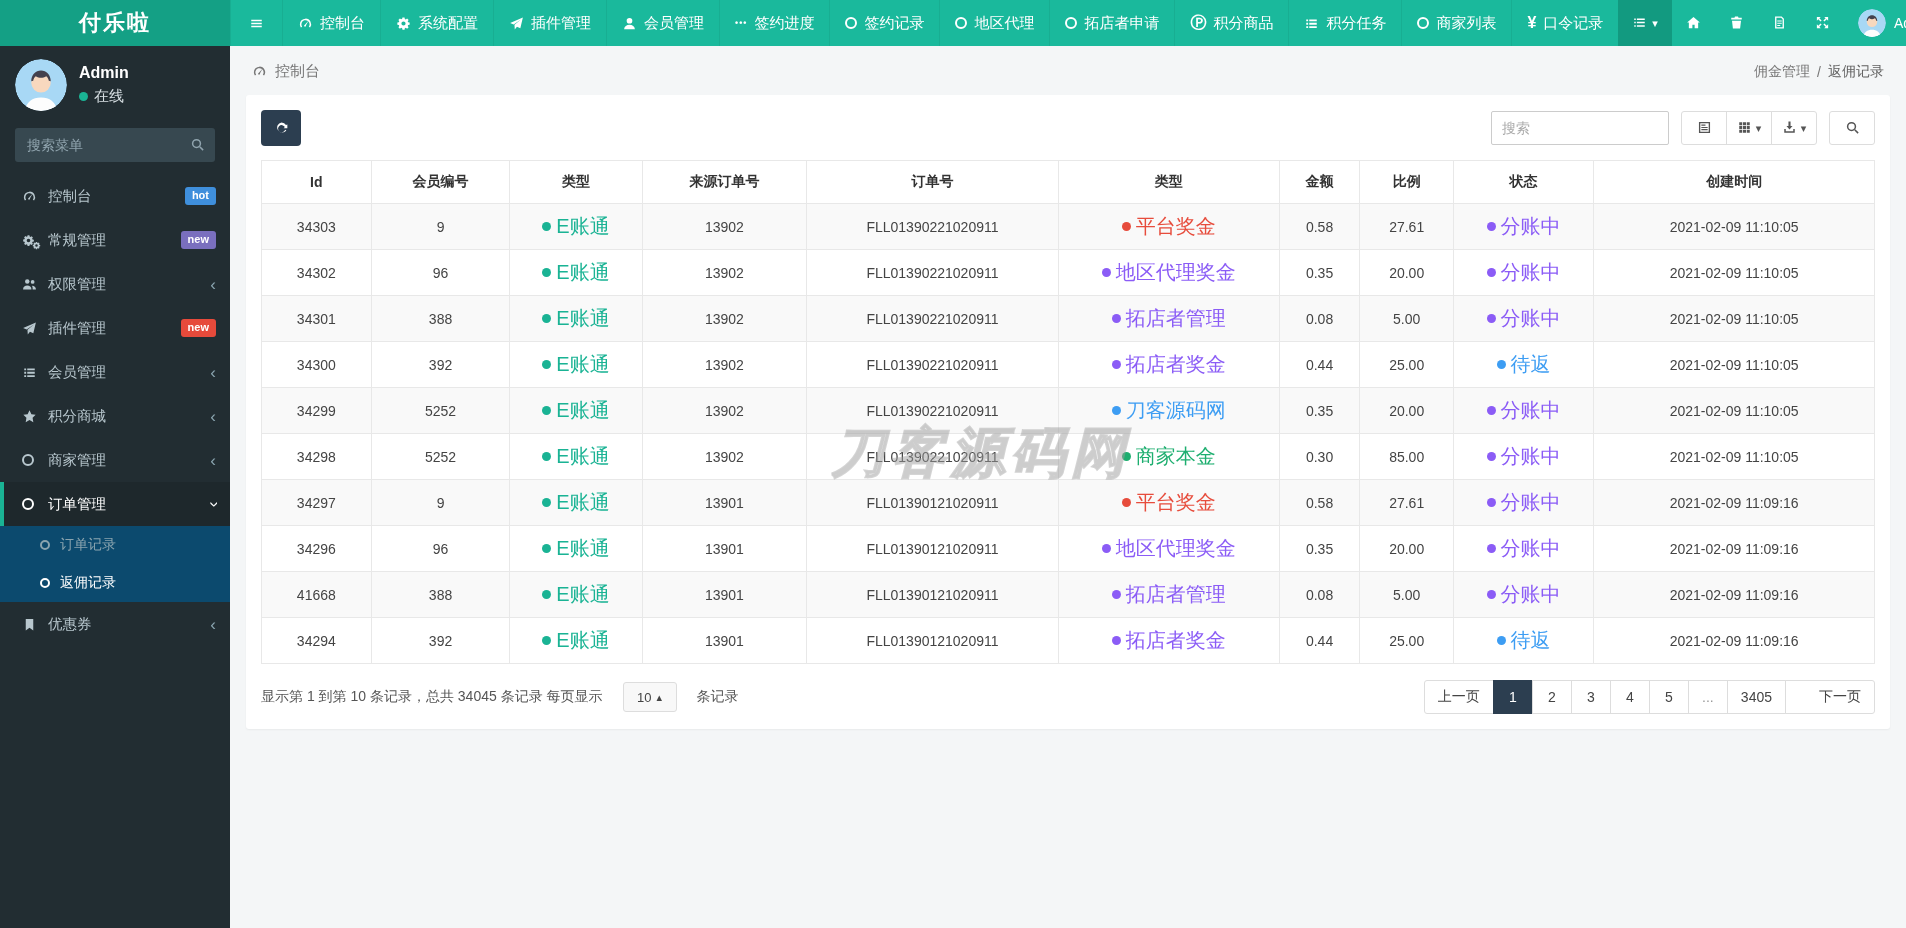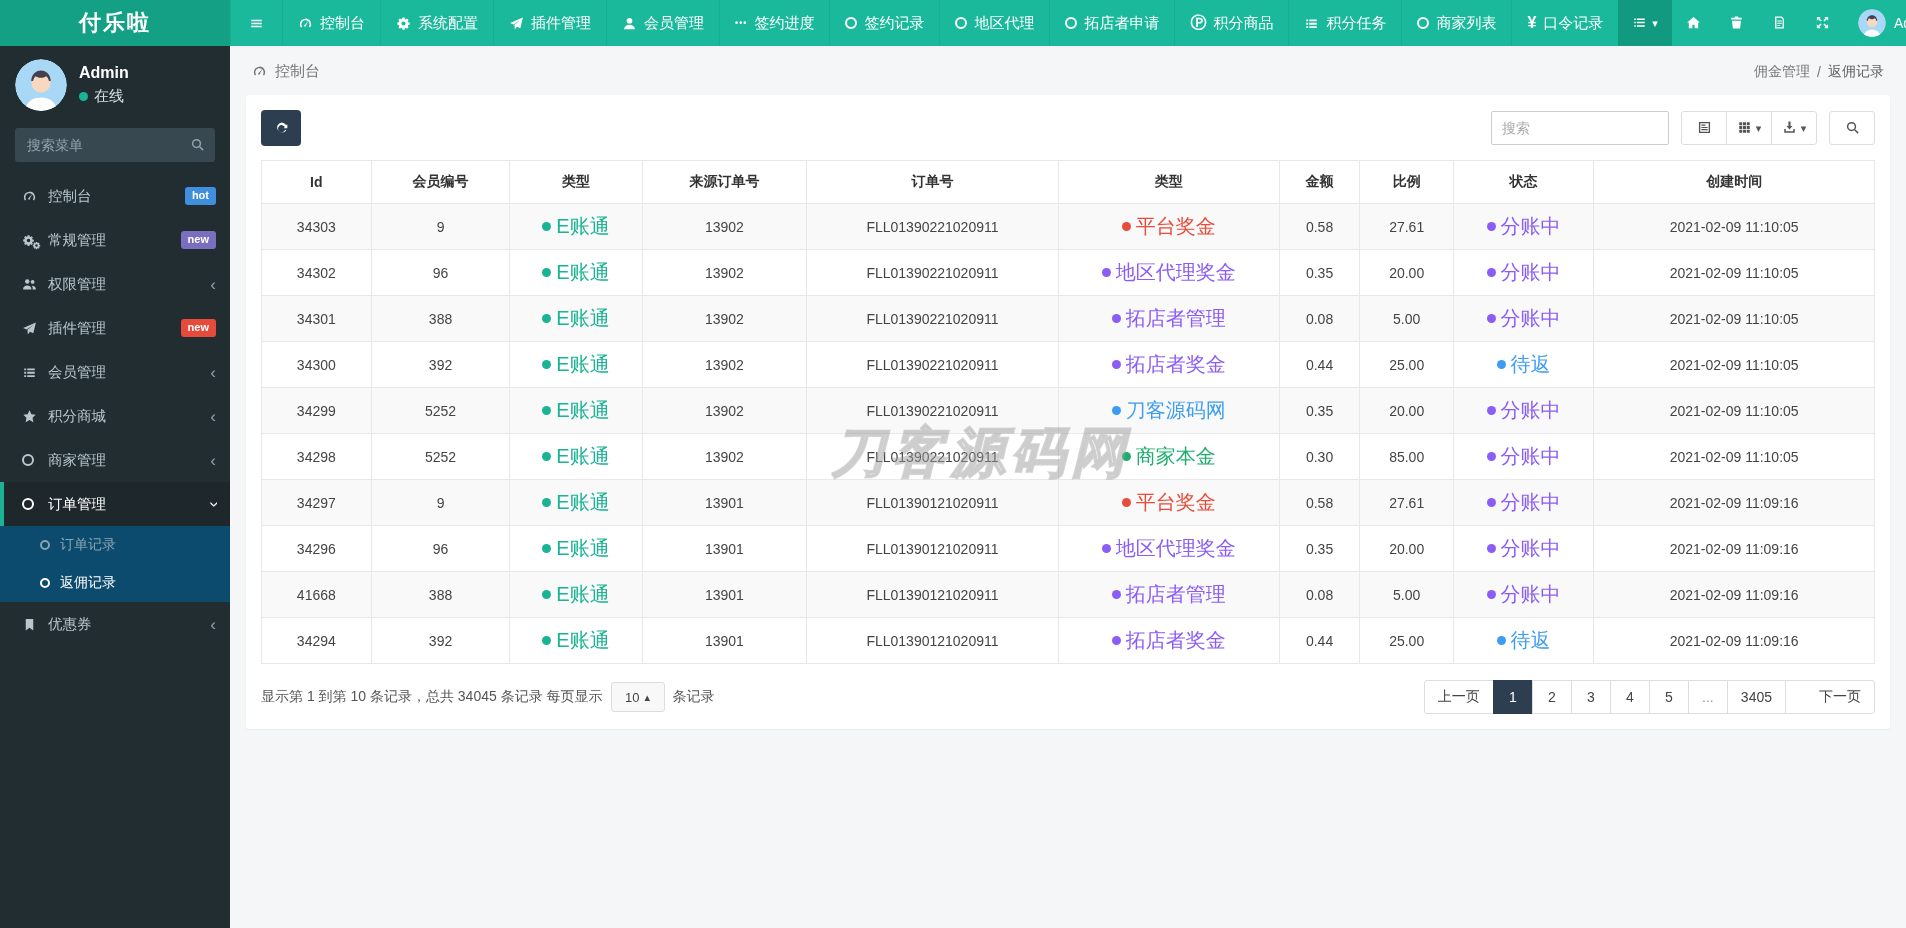--- a/index.html
+++ b/index.html
@@ -120,21 +120,21 @@
   }
   table.data th { font-weight:bold; color:#333; padding:12px 6px; background:#fff; }
   table.data td { color:#444; padding:9px 6px; }
   table.data tbody tr:nth-child(odd) { background:#f9f9f9; }
   .type-label { display:inline-flex; align-items:center; gap:5px; font-size:20px; }
   .dot { width:9px; height:9px; border-radius:50%; background:currentColor; display:inline-block; }
   .tc-teal { color:#1ab394; } .tc-red { color:#e74c3c; } .tc-orange { color:#8b5cf6; }
   .tc-blue { color:#3d9df3; } .tc-green { color:#1dae6f; }
 
   .table-footer { display:flex; align-items:center; margin-top:16px; }
-  .summary { color:#555; font-size:14px; display:flex; align-items:center; gap:8px; }
+  .summary { color:#555; font-size:14px; display:flex; align-items:center; gap:20px; }
   .pagesize-btn {
     height:30px; min-width:54px; border:1px solid #ddd; background:#f8f8f8; border-radius:3px;
     display:inline-flex; align-items:center; justify-content:center; gap:5px;
     font-size:13px; color:#444; cursor:pointer;
   }
   .pagination { margin-left:auto; display:flex; list-style:none; }
   .page-item {
     min-width:40px; height:34px; padding:0 13px; border:1px solid #ddd; background:#fff;
     display:flex; align-items:center; justify-content:center; font-size:14px; color:#444;
     margin-left:-1px; cursor:pointer;

